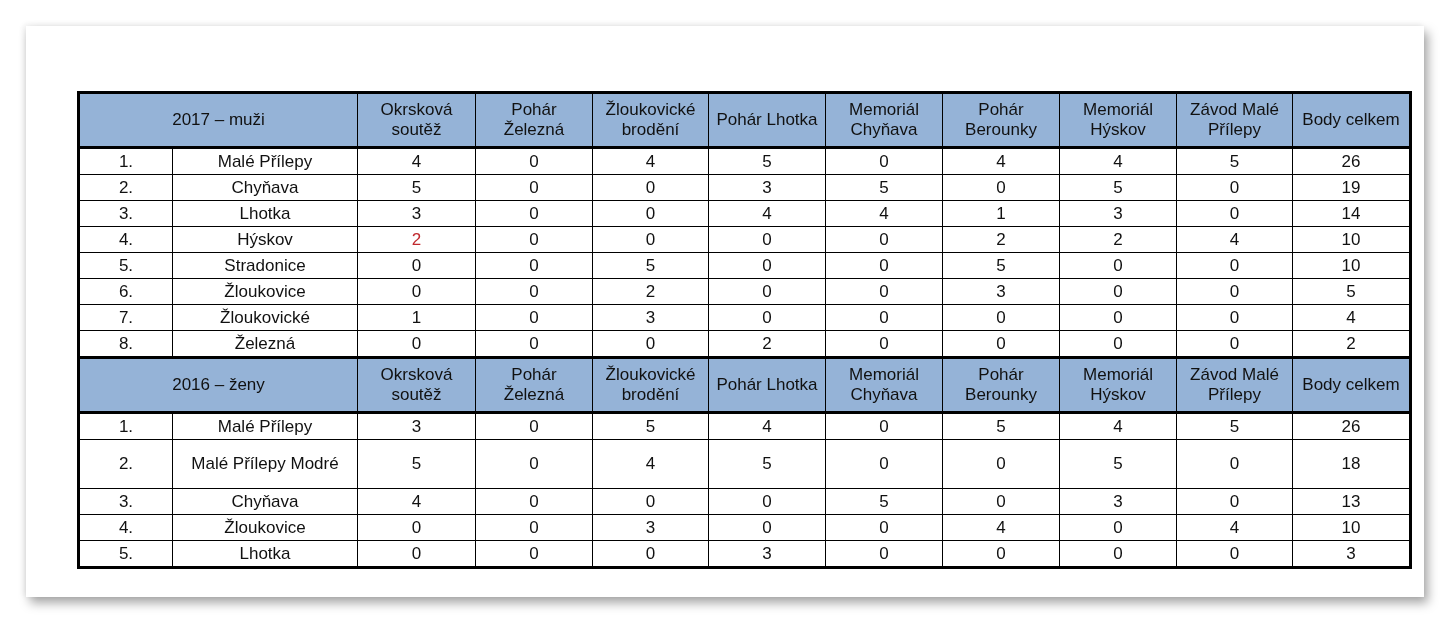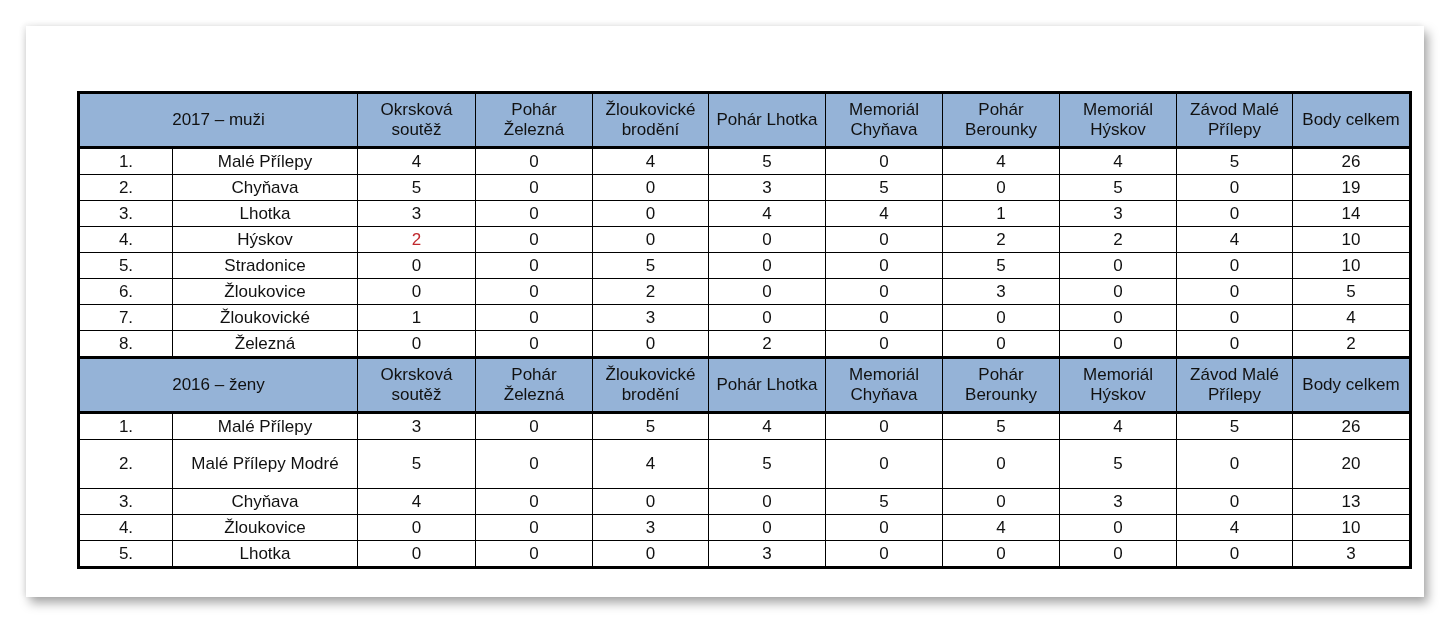--- a/index.html
+++ b/index.html
@@ -202,21 +202,21 @@
           <td class="rank">2.</td>
           <td class="team">Malé Přílepy Modré</td>
           <td>5</td>
           <td>0</td>
           <td>4</td>
           <td>5</td>
           <td>0</td>
           <td>0</td>
           <td>5</td>
           <td>0</td>
-          <td>20</td>
+          <td>18</td>
         </tr>
         <tr>
           <td class="rank">3.</td>
           <td class="team">Chyňava</td>
           <td>4</td>
           <td>0</td>
           <td>0</td>
           <td>0</td>
           <td>5</td>
           <td>0</td>

